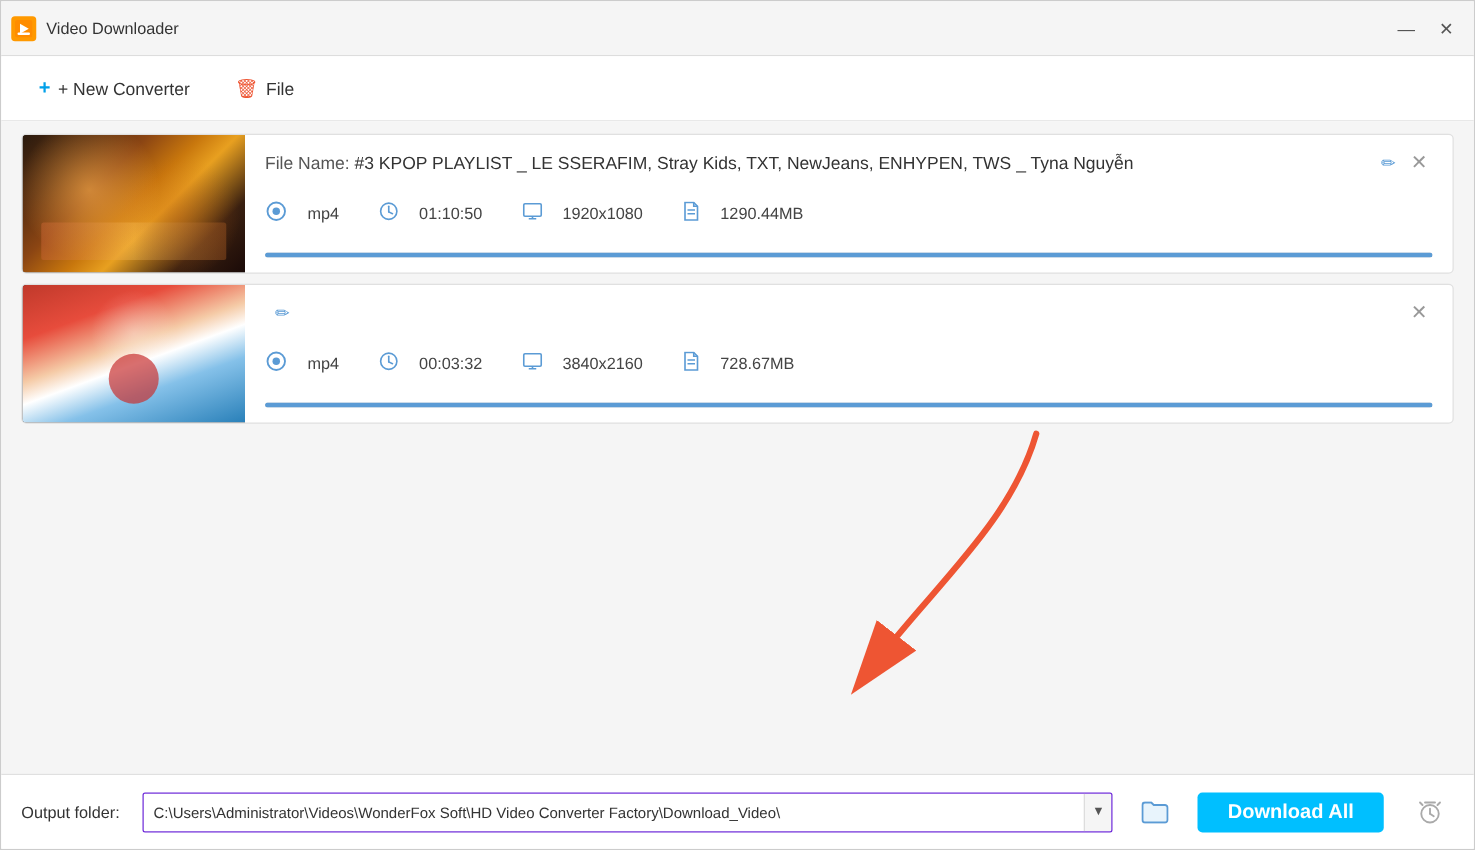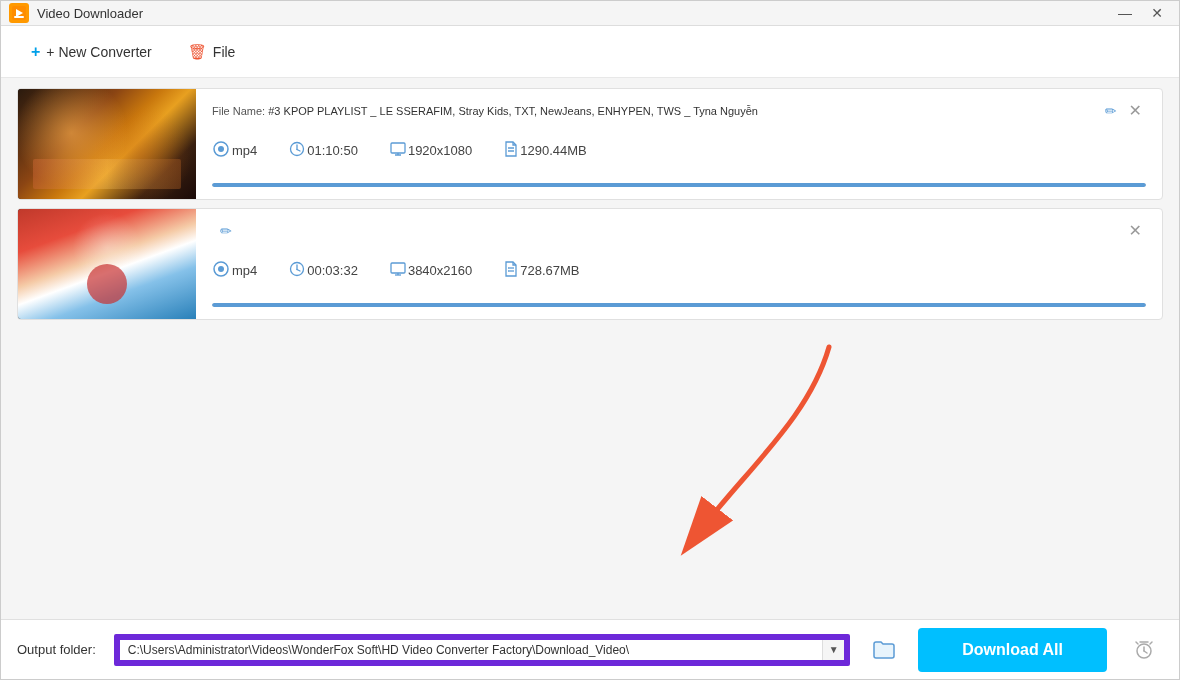--- a/index.html
+++ b/index.html
@@ -19,21 +19,21 @@
       flex-direction: column;
       box-shadow: 0 2px 10px rgba(0,0,0,0.2);
     }
     .title-bar {
       display: flex;
       align-items: center;
       justify-content: space-between;
       background: #f5f5f5;
       border-bottom: 1px solid #ddd;
       padding: 0 8px;
-      height: 25px;
+      height: 44px;
       flex-shrink: 0;
     }
     .title-bar-left {
       display: flex;
       align-items: center;
       gap: 8px;
     }
     .app-icon {
       width: 20px;
       height: 20px;
@@ -181,21 +181,21 @@
       display: flex;
       flex-direction: column;
       justify-content: space-between;
     }
     .card-title-row {
       display: flex;
       align-items: center;
       justify-content: space-between;
     }
     .card-title {
-      font-size: 11px;
+      font-size: 14px;
       color: #333;
       flex: 1;
     }
     .card-title span.label {
       color: #555;
     }
     .edit-icon {
       color: #5b9bd5;
       font-size: 14px;
       cursor: pointer;
@@ -213,21 +213,21 @@
 
     .card-meta {
       display: flex;
       align-items: center;
       gap: 32px;
       margin-top: 8px;
     }
     .meta-item {
       display: flex;
       align-items: center;
-      gap: 2px;
+      gap: 16px;
       font-size: 13px;
       color: #444;
     }
     .meta-icon {
       color: #5b9bd5;
       font-size: 14px;
     }
     .progress-bar-container {
       margin-top: 10px;
       height: 4px;
@@ -254,21 +254,21 @@
     }
     .output-label {
       font-size: 13px;
       color: #333;
       white-space: nowrap;
     }
     .output-path-container {
       flex: 1;
       display: flex;
       align-items: center;
-      border: 6px solid #6d28d9;
+      border: 1px solid #6d28d9;
       border-radius: 2px;
       height: 32px;
       overflow: hidden;
     }
     .output-path-input {
       flex: 1;
       border: none;
       outline: none;
       padding: 0 8px;
       font-size: 12px;
@@ -298,22 +298,22 @@
       align-items: center;
       justify-content: center;
       color: #5b9bd5;
       font-size: 18px;
     }
     .download-all-btn {
       background: #00bfff;
       color: white;
       border: none;
       border-radius: 4px;
-      padding: 0 44px;
-      height: 44px;
+      padding: 0 24px;
+      height: 32px;
       font-size: 16px;
       font-weight: 600;
       cursor: pointer;
       white-space: nowrap;
       margin-left: auto;
     }
     .alarm-btn {
       width: 38px;
       height: 38px;
       background: transparent;

